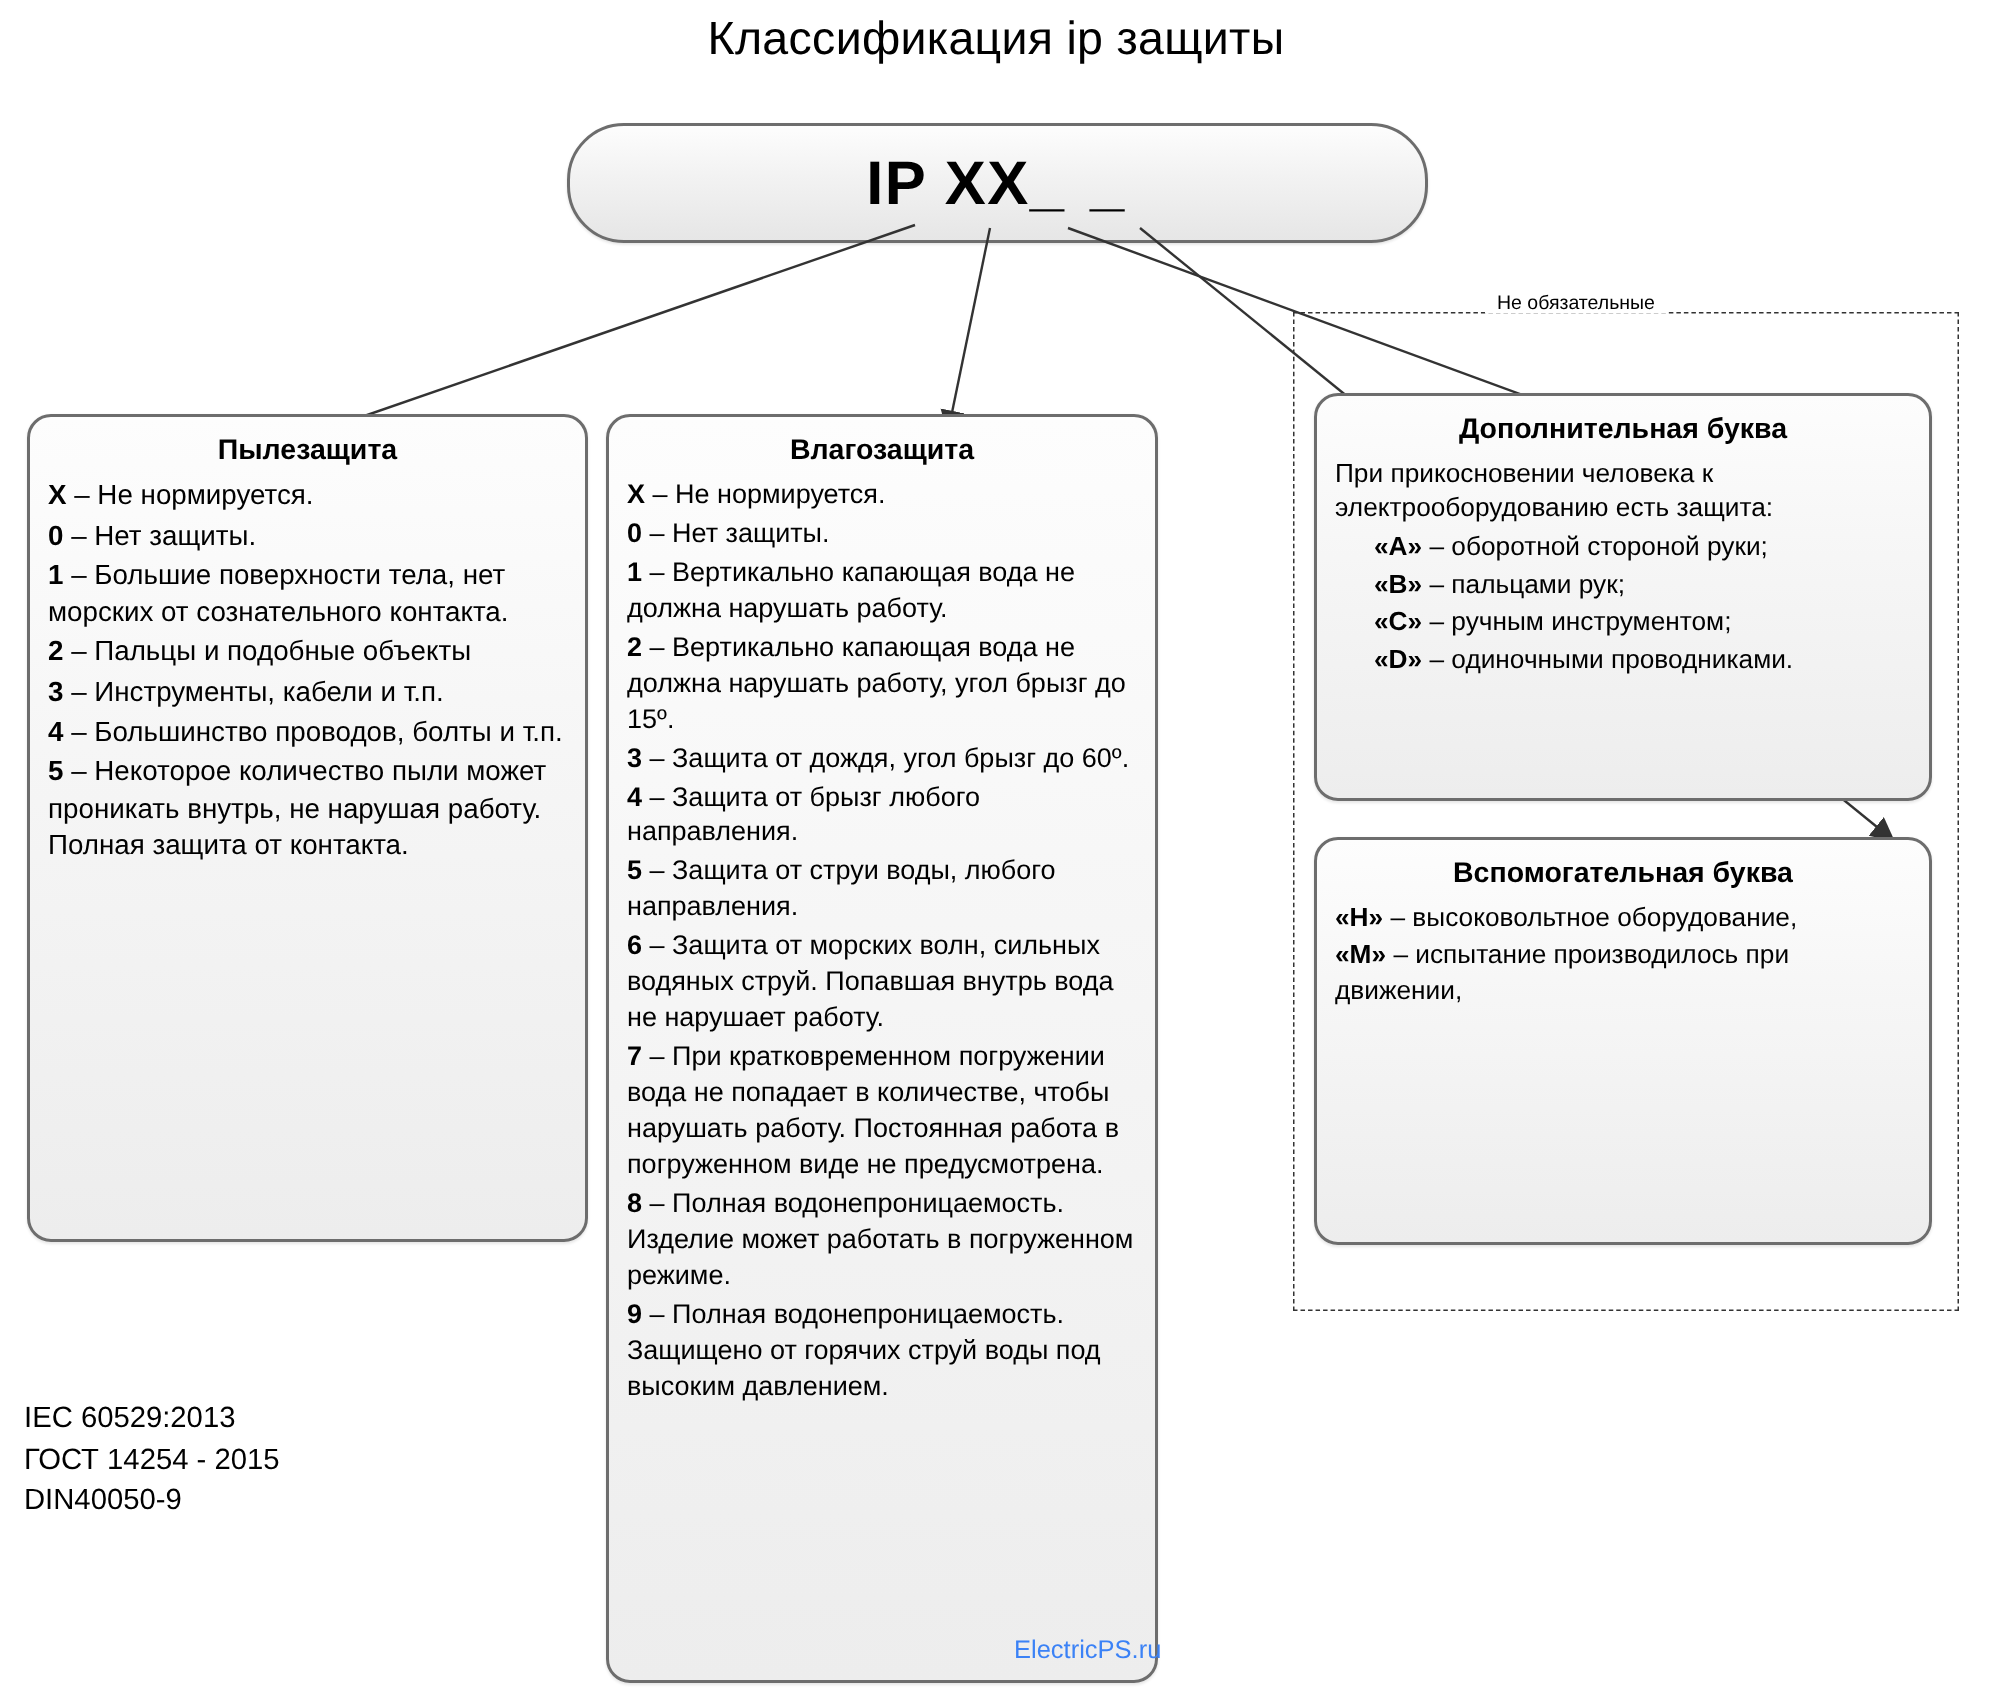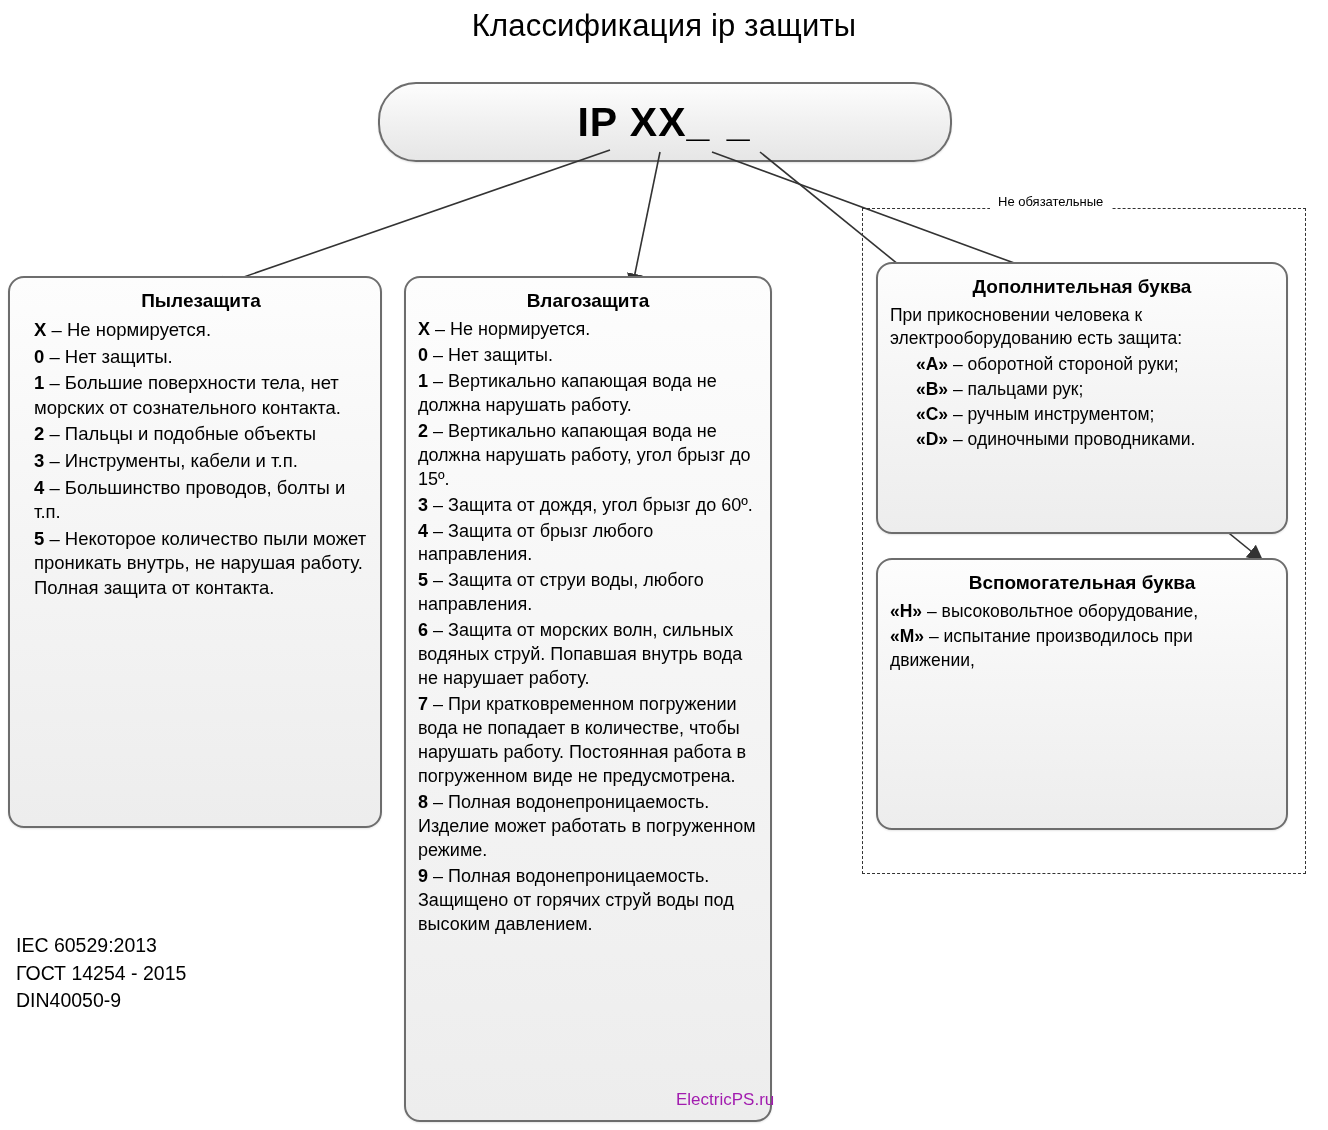--- a/index.html
+++ b/index.html
@@ -78,25 +78,24 @@
   }
   .card p, .card .line {
     margin: 0 0 2px 0;
     font-size: 18.5px;
     line-height: 1.33;
   }
   .card .line b {
     font-weight: bold;
   }
   #dust-card {
-    left: 8px;
+    left: 18px;
     top: 276px;
     width: 374px;
     height: 552px;
-    padding-left: 24px;
   }
   #water-card {
     left: 404px;
     top: 276px;
     width: 368px;
     height: 846px;
   }
   #water-card .line { font-size: 18px; }
   #extra-card {
     left: 876px;
@@ -137,21 +136,21 @@
     left: 16px;
     top: 932px;
     font-size: 19.5px;
     line-height: 1.42;
   }
   .watermark {
     position: absolute;
     left: 676px;
     top: 1090px;
     font-size: 17px;
-    color: #a21caf;
+    color: #3b82f6;
   }
 </style>
 </head>
 <body>
 
 <div id="canvas">
 
   <div class="title">Классификация ip защиты</div>
 
   <div class="ipbox">

